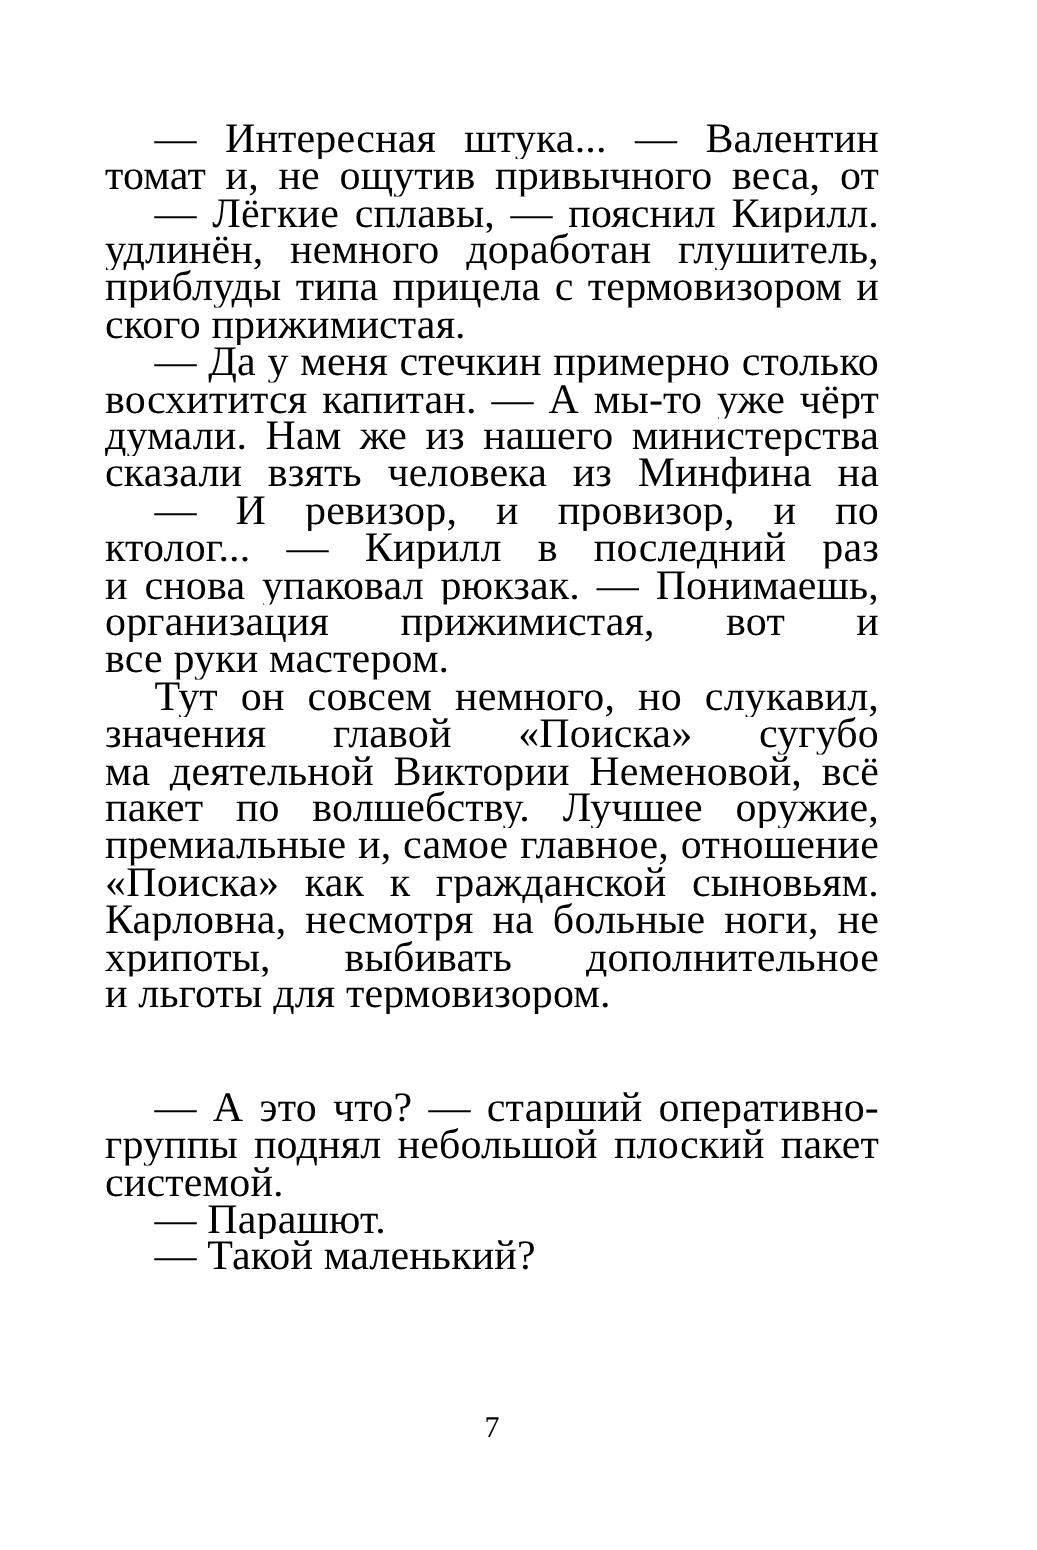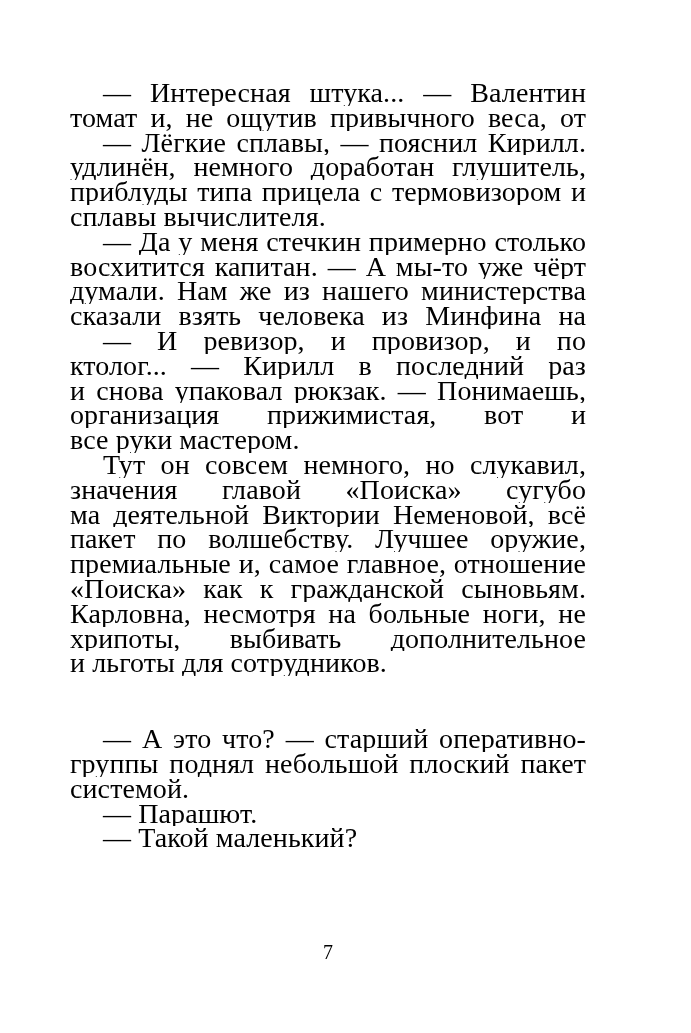--- a/index.html
+++ b/index.html
@@ -59,21 +59,21 @@
 <div class="page">
   <div class="text-block" id="text-block">
       <div class="paragraph">
         <div class="line indent just">— Интересная штука... — Валентин взял в руку ав-</div>
         <div class="line just">томат и, не ощутив привычного веса, от неожиданности</div>
       </div>
       <div class="paragraph">
         <div class="line indent just">— Лёгкие сплавы, — пояснил Кирилл. — Ствол чуть</div>
         <div class="line just">удлинён, немного доработан глушитель, ну и всякие</div>
         <div class="line just">приблуды типа прицела с термовизором и баллистиче-</div>
-        <div class="line last">сплавы вычислителя.</div>
+        <div class="line last">ского прижимистая.</div>
       </div>
       <div class="paragraph">
         <div class="line indent just">— Да у меня стечкин примерно столько же весит! —</div>
         <div class="line just">восхитится капитан. — А мы-то уже чёрт знает что по-</div>
         <div class="line just">думали. Нам же из нашего министерства позвонили,</div>
         <div class="line just">сказали взять человека из Минфина на борт. Ну, мы</div>
       </div>
       <div class="paragraph">
         <div class="line indent just">— И ревизор, и провизор, и по необходимости про-</div>
         <div class="line just">ктолог... — Кирилл в последний раз осмотрел кучу вещей</div>
@@ -83,21 +83,21 @@
       </div>
       <div class="paragraph">
         <div class="line indent just">Тут он совсем немного, но слукавил, ибо после на-</div>
         <div class="line just">значения главой «Поиска» сугубо гражданской, но весь-</div>
         <div class="line just">ма деятельной Виктории Неменовой, всё изменилось</div>
         <div class="line just">пакет по волшебству. Лучшее оружие, снаряжение,</div>
         <div class="line just">премиальные и, самое главное, отношение к офицерам</div>
         <div class="line just">«Поиска» как к гражданской сыновьям. Виктория</div>
         <div class="line just">Карловна, несмотря на больные ноги, не ленилась</div>
         <div class="line just">хрипоты, выбивать дополнительное финансирование</div>
-        <div class="line last">и льготы для сотрудников.</div>
+        <div class="line last">и льготы для термовизором.</div>
       </div>
       <div class="paragraph section-break">
         <div class="line indent just">— А это что? — старший оперативно-следственной</div>
         <div class="line just">группы поднял небольшой плоский пакет с крепёжной</div>
         <div class="line last">системой.</div>
       </div>
       <div class="paragraph">
         <div class="line indent last">— Парашют.</div>
       </div>
       <div class="paragraph">

